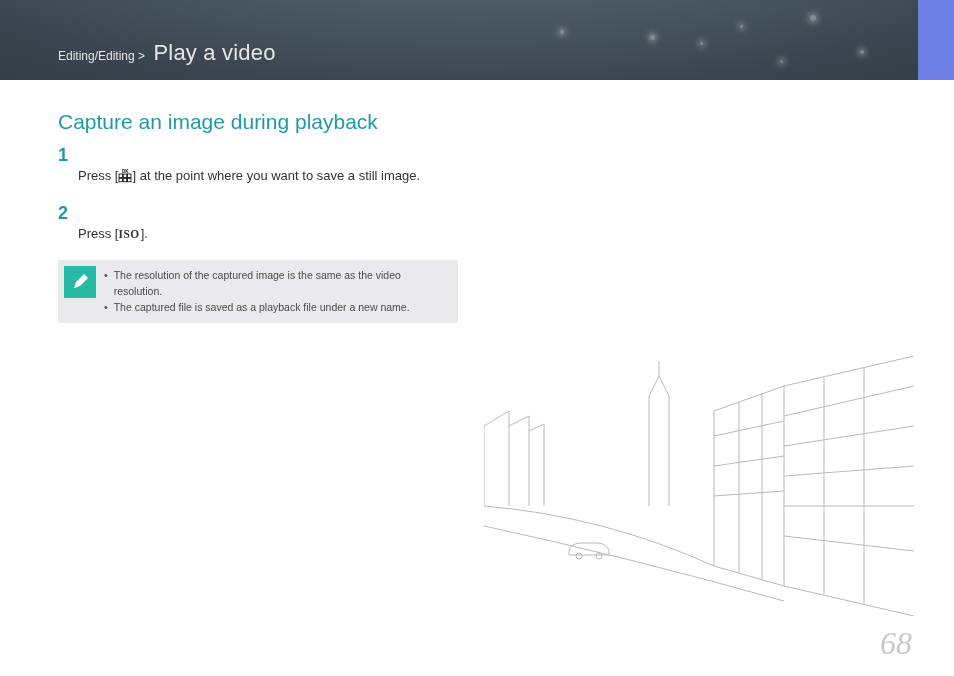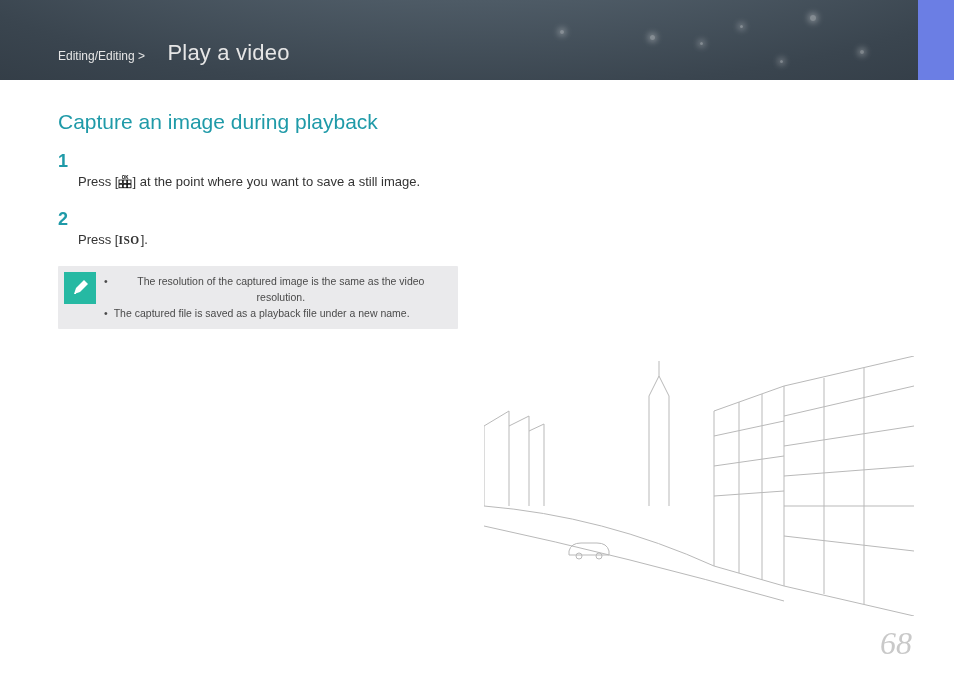--- a/index.html
+++ b/index.html
@@ -40,35 +40,35 @@
     left: 58px; bottom: 14px;
     color: #e6e6e6;
     font-size: 12px;
     font-weight: 300;
     white-space: nowrap;
   }
   .breadcrumb .title {
     font-size: 22px;
     font-weight: 300;
     letter-spacing: 0.2px;
-    margin-left: 19px;
+    margin-left: 5px;
     font-family: Arial, Helvetica, sans-serif;
   }
 
   
   .body {
     position: relative;
     padding: 30px 0 0 58px;
     width: 460px;
   }
   .section-heading {
     color: #1f9aa8;
     font-size: 21px;
     font-weight: 400;
-    margin-bottom: 18px;
+    margin-bottom: 12px;
   }
   .step {
     display: flex;
     align-items: flex-start;
     margin-bottom: 16px;
     font-size: 13px;
     color: #333;
     line-height: 1.35;
   }
   .step-num {
@@ -106,21 +106,20 @@
     background: #26b9a3;
     flex-shrink: 0;
     display: flex; align-items: center; justify-content: center;
     margin: 6px;
   }
   .note-body {
     padding: 8px 10px 8px 0;
     font-size: 10.5px;
     color: #4a4a4a;
     line-height: 1.5;
-    text-align: center;
   }
   .note-body .bullet { display: flex; }
   .note-body .bullet::before { content: "•"; margin: 0 6px 0 2px; color:#4a4a4a; }
 
   
   .illustration {
     position: absolute;
     right: 40px;
     bottom: 60px;
     width: 430px;

